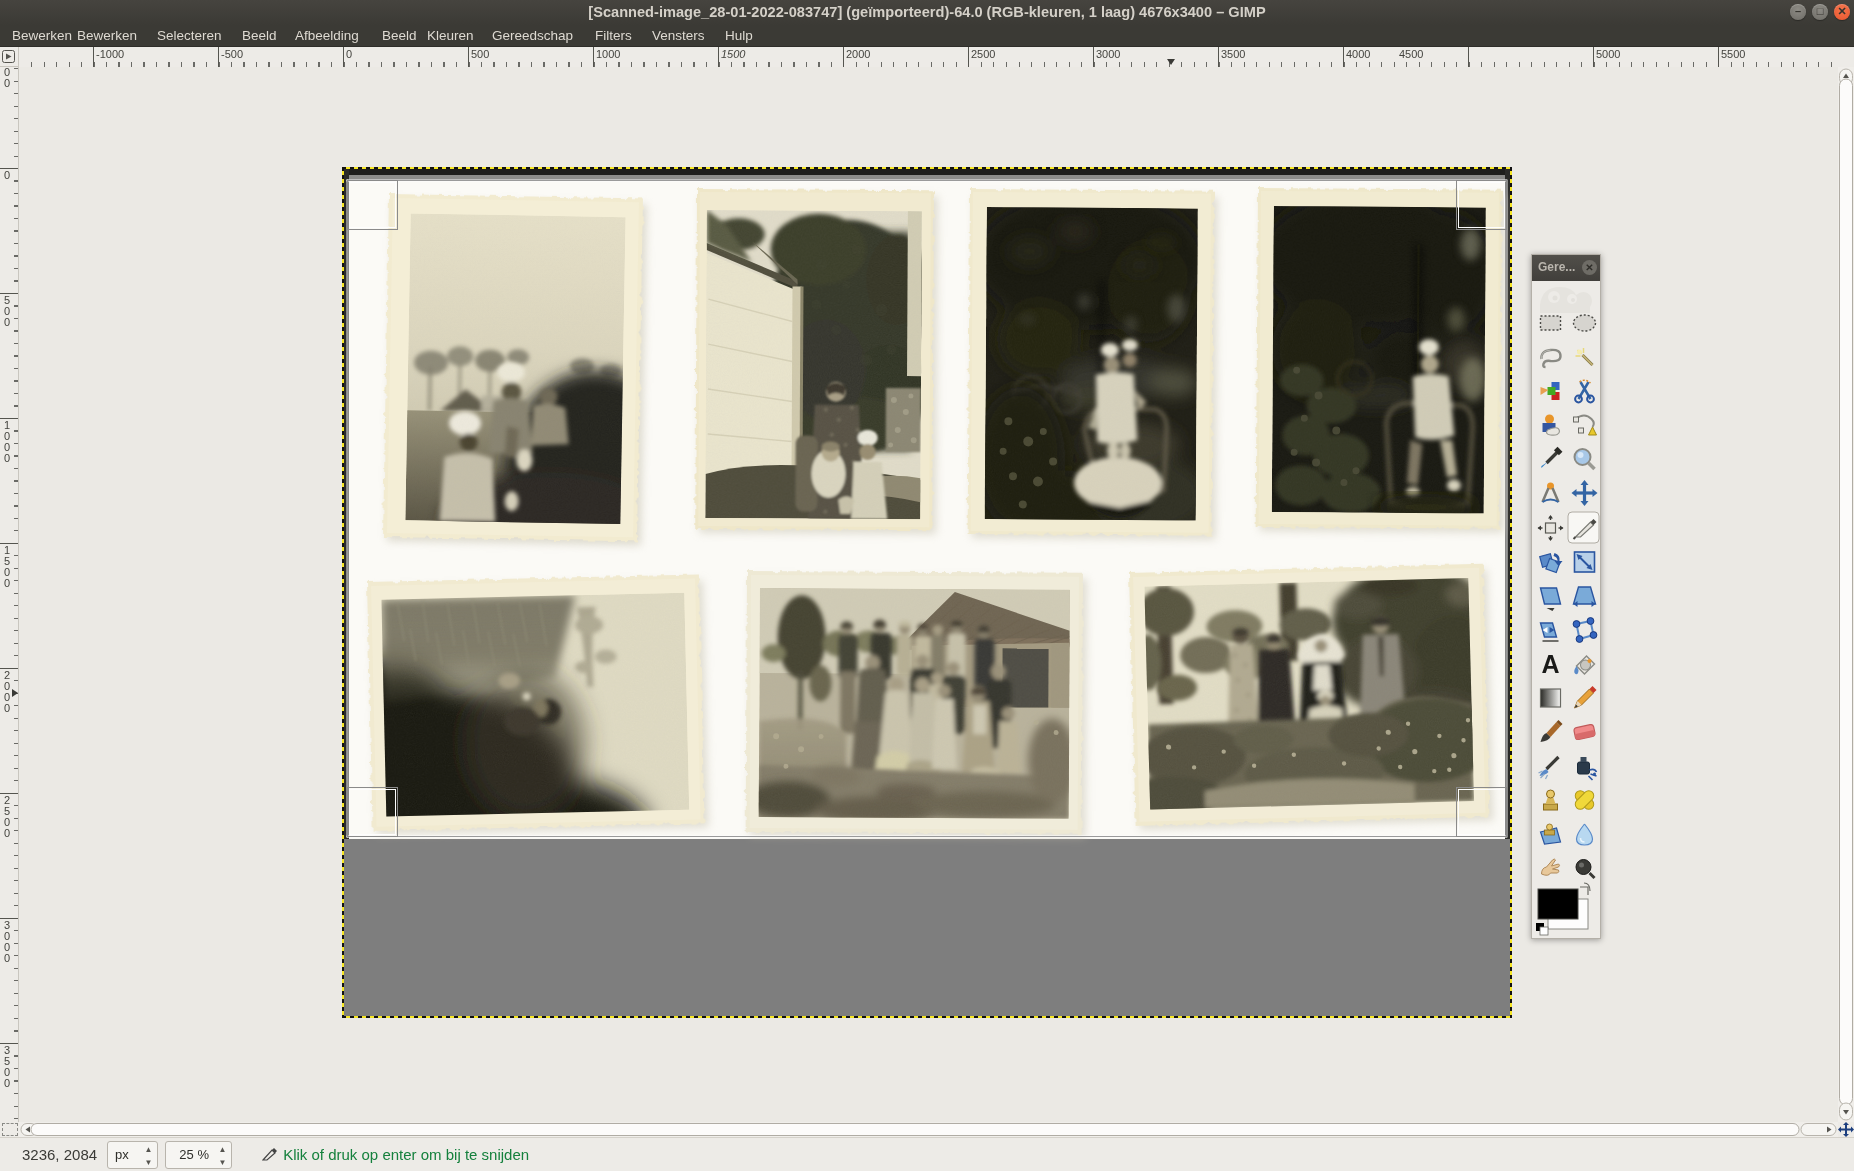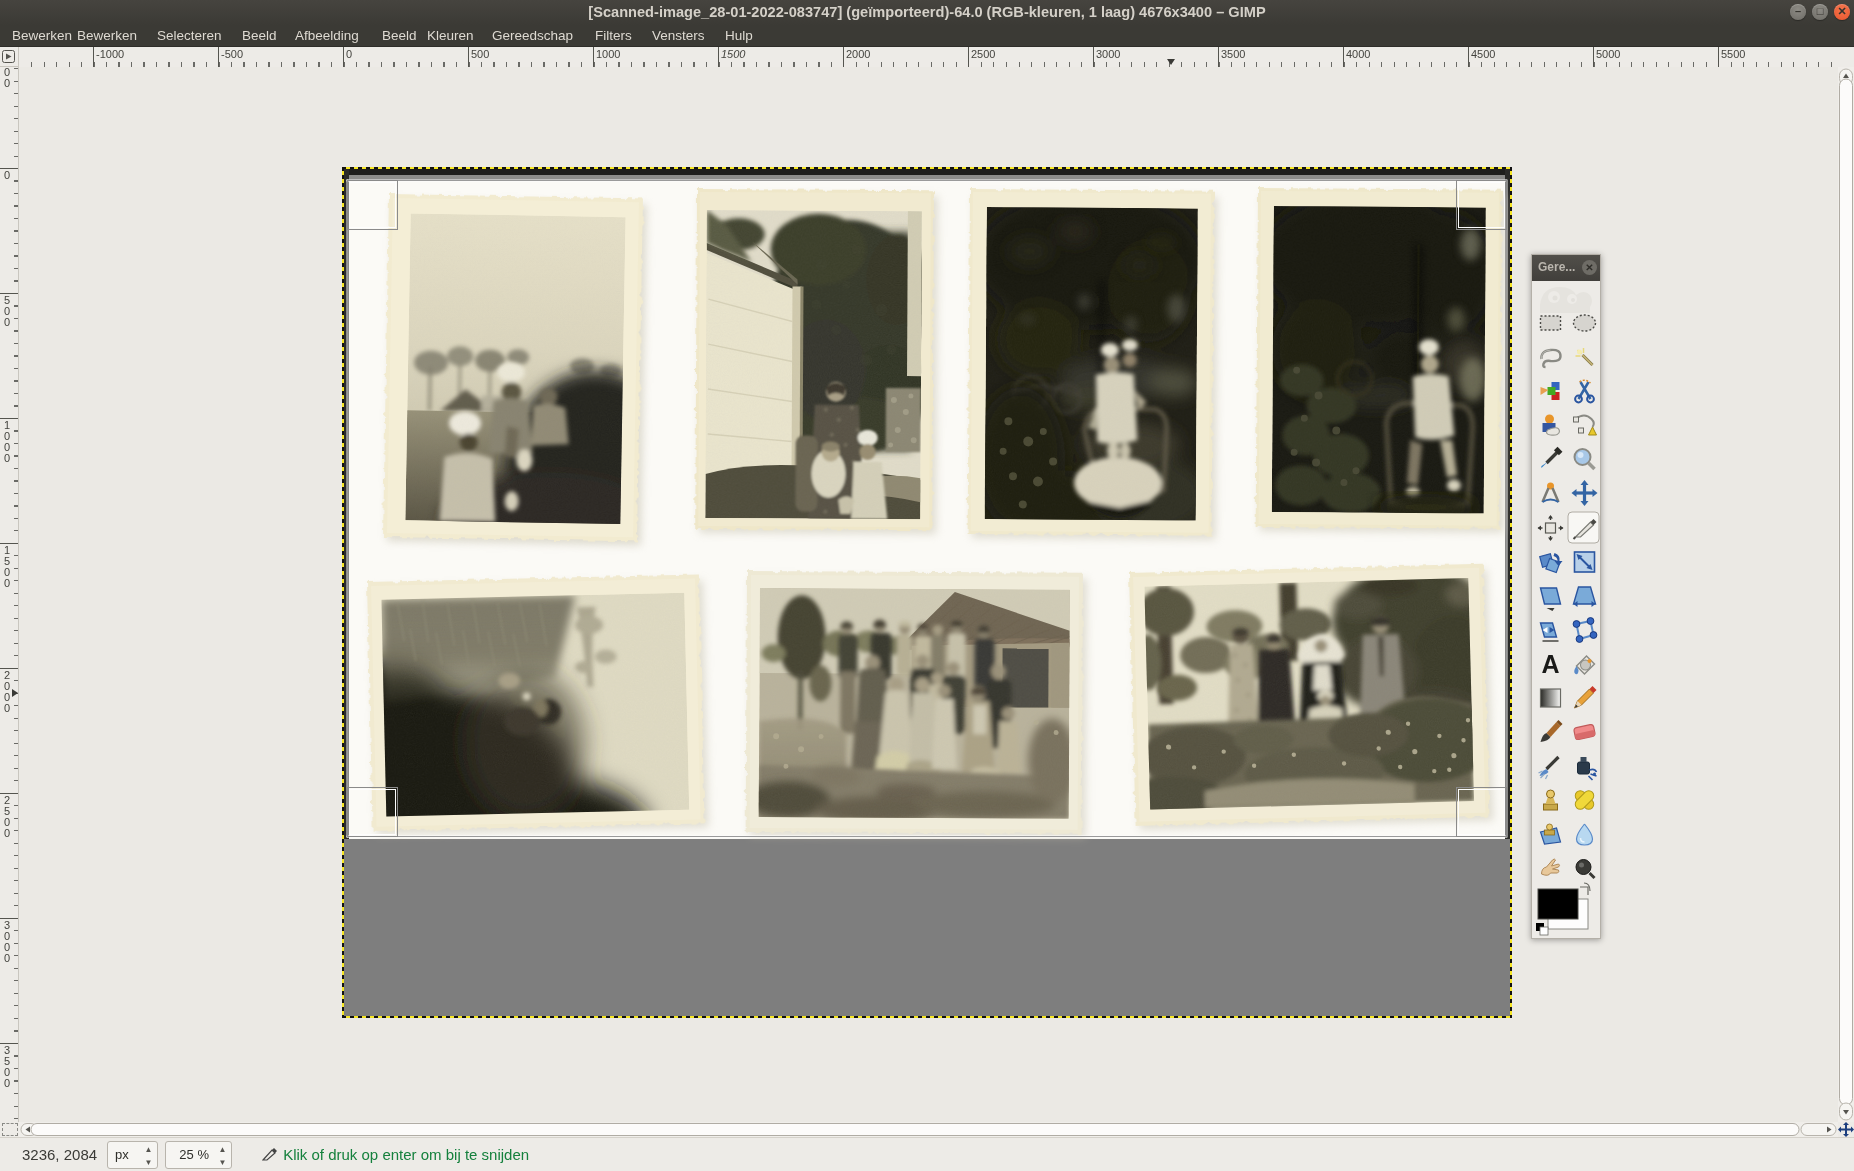--- a/index.html
+++ b/index.html
@@ -92,21 +92,21 @@
       <div class="hlab" style="left: 827px;">2000</div>
       <div class="htick" style="left: 949px;"></div>
       <div class="hlab" style="left: 952px;">2500</div>
       <div class="htick" style="left: 1074px;"></div>
       <div class="hlab" style="left: 1077px;">3000</div>
       <div class="htick" style="left: 1199px;"></div>
       <div class="hlab" style="left: 1202px;">3500</div>
       <div class="htick" style="left: 1324px;"></div>
       <div class="hlab" style="left: 1327px;">4000</div>
       <div class="htick" style="left: 1449px;"></div>
-      <div class="hlab" style="left: 1452px;">4500</div>
+      <div class="hlab" style="left: 1380px;">4500</div>
       <div class="htick" style="left: 1574px;"></div>
       <div class="hlab" style="left: 1577px;">5000</div>
       <div class="htick" style="left: 1699px;"></div>
       <div class="hlab" style="left: 1702px; text-align: right;">5500</div>
       <div style="position: absolute; left: 1148px; top: 12px; width: 0px; height: 0px; border-left: 4px solid transparent; border-right: 4px solid transparent; border-top: 6px solid rgb(58, 58, 54);"></div>
     </div>
  <div class="abs" id="vruler">
       <div class="vlab" style="top: -22px;">-<br>5<br>0<br>0</div>
       <div class="vtick" style="top: 101px;"></div>
       <div class="vlab" style="top: 103px;">0</div>

